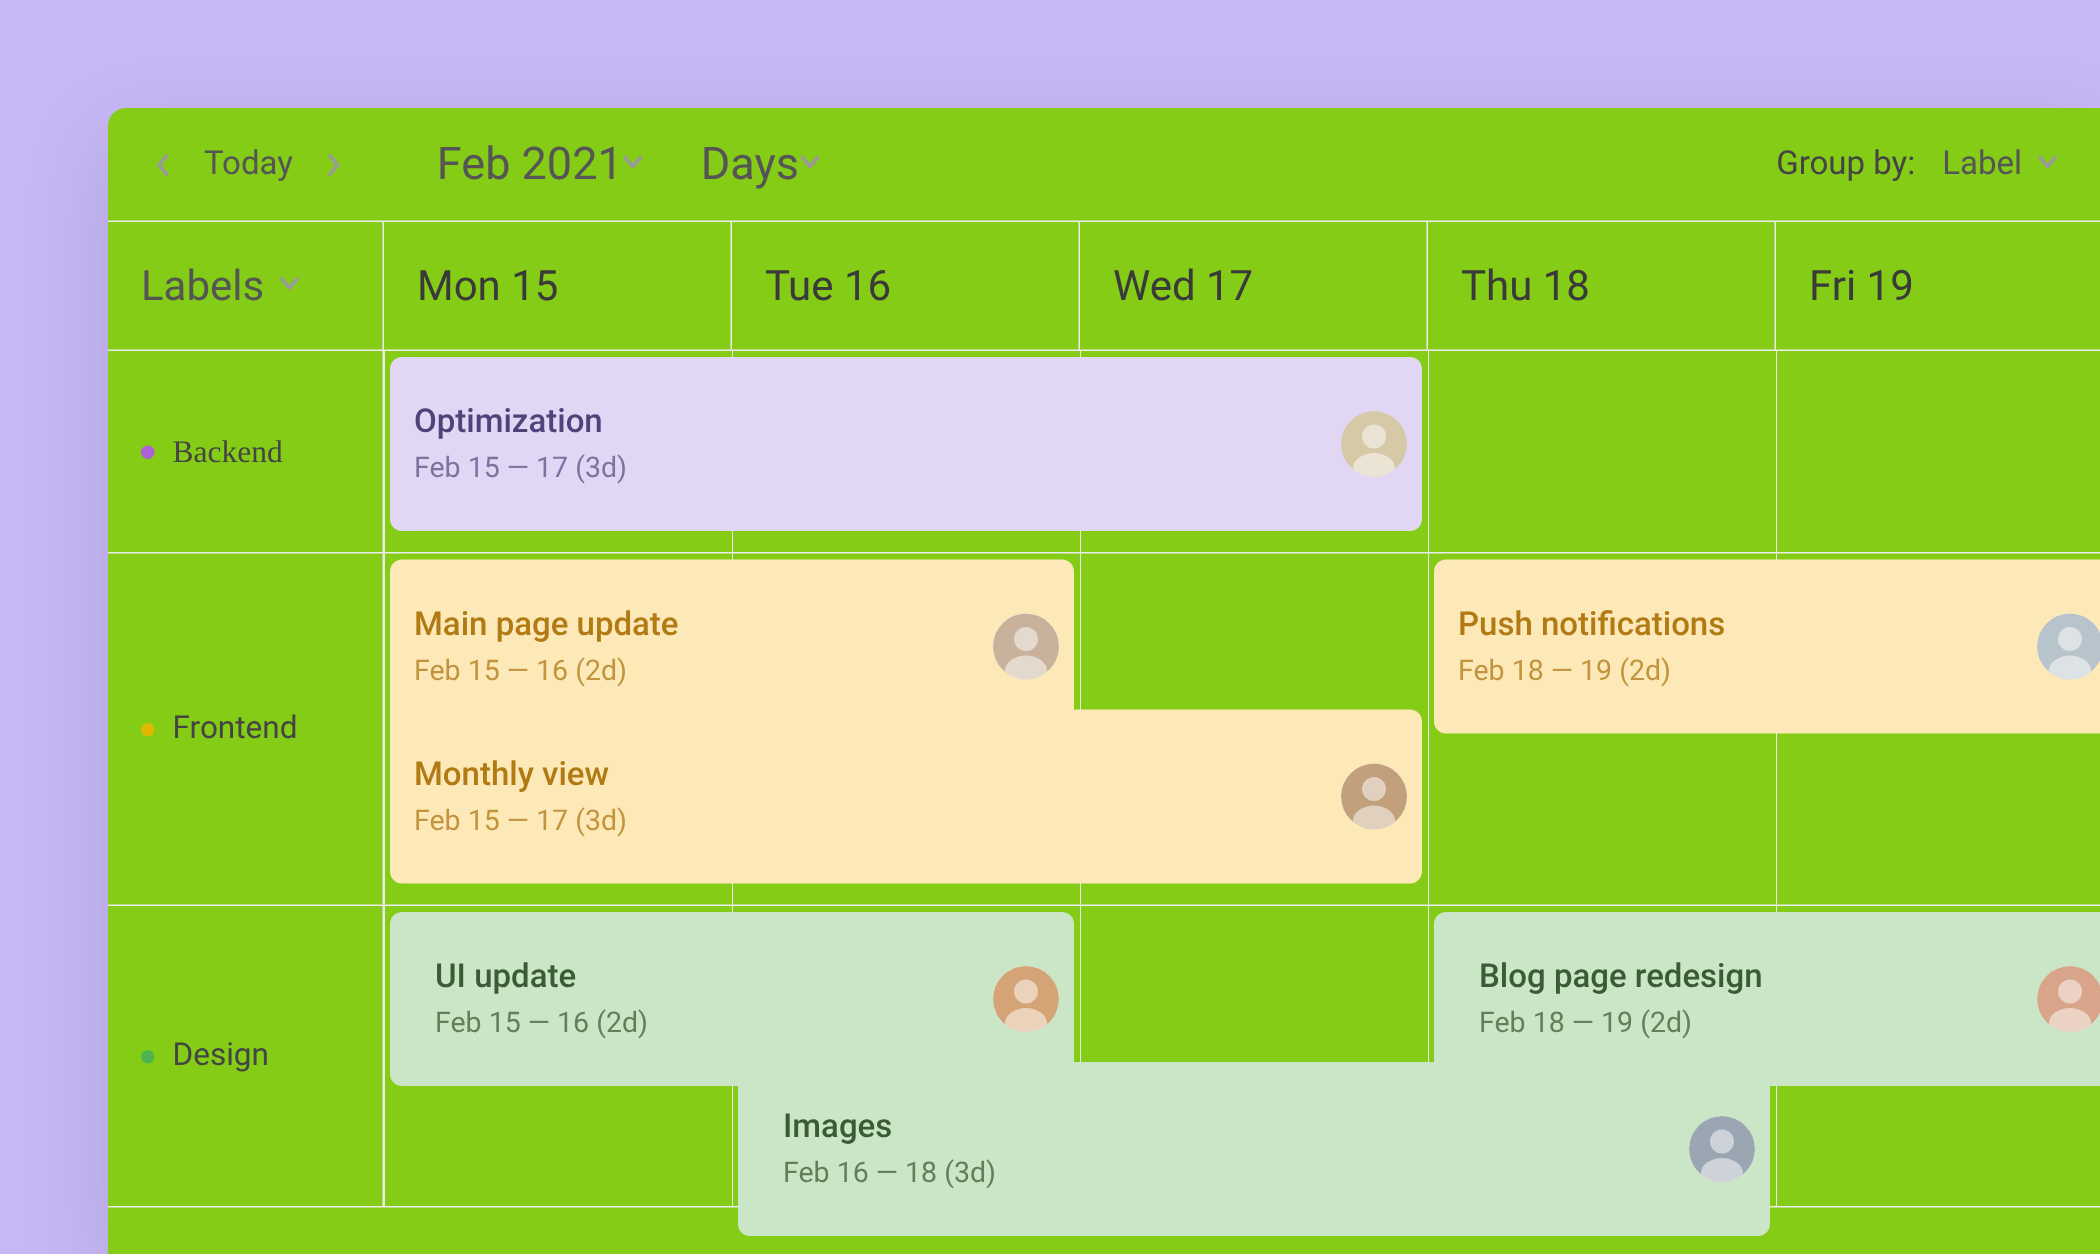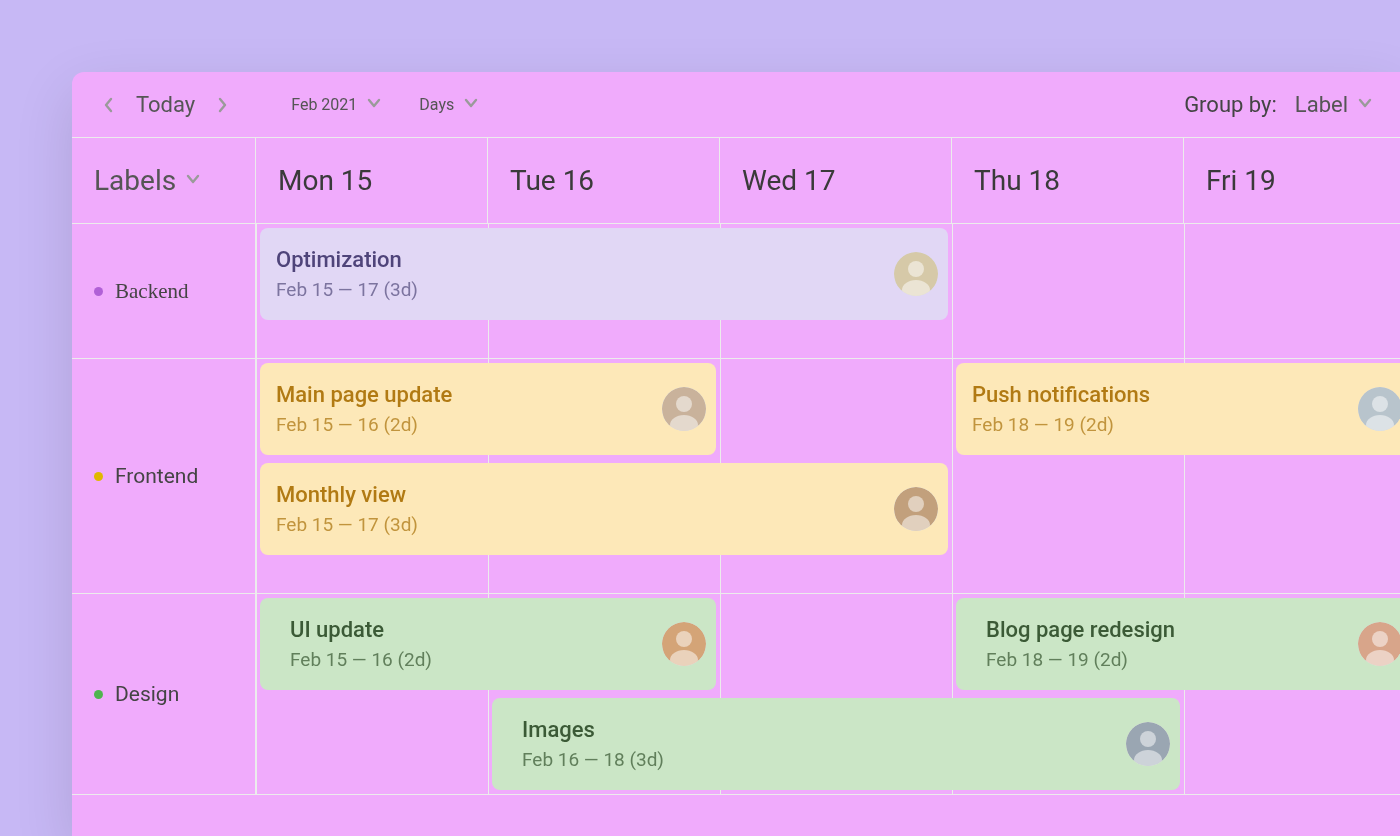--- a/index.html
+++ b/index.html
@@ -5,39 +5,39 @@
   * { box-sizing: border-box; margin: 0; padding: 0; }
   body {
     background: #c7b8f5;
     font-family: -apple-system, BlinkMacSystemFont, "Segoe UI", Roboto, sans-serif;
     width: 1400px;
     height: 836px;
     overflow: hidden;
     padding: 72px 0 0 72px;
   }
   .app {
-    background: #f0abfc;
+    background: #84cc16;
     border-radius: 12px 0 0 0;
     box-shadow: 0 20px 60px rgba(0,0,0,0.12);
     width: 100%;
     height: 100%;
     overflow: hidden;
   }
   .toolbar {
     display: flex;
     align-items: center;
     padding: 20px 28px;
     border-bottom: 1px solid #ececec;
     gap: 0;
   }
   .nav-btns { display: flex; align-items: center; gap: 18px; }
   .chev { width: 18px; height: 18px; display: inline-flex; align-items: center; justify-content: center; color: #9a9a9a; cursor: pointer; }
   .chev svg { width: 10px; height: 16px; stroke: currentColor; stroke-width: 2.4; fill: none; stroke-linecap: round; stroke-linejoin: round; }
   .today { font-size: 22px; color: #555; cursor: pointer; }
-  .seg { display: flex; align-items: center; gap: 10px; font-size: 16px; color: #555; cursor: pointer; }
+  .seg { display: flex; align-items: center; gap: 0; font-size: 30px; color: #555; cursor: pointer; }
   .seg + .seg { margin-left: 38px; }
   .toolbar .month { margin-left: 60px; }
   .caret { width: 14px; height: 14px; display: inline-flex; }
   .caret svg { width: 14px; height: 10px; stroke: #9a9a9a; stroke-width: 2.4; fill: none; stroke-linecap: round; stroke-linejoin: round; }
   .spacer { flex: 1; }
   .groupby { display: flex; align-items: center; gap: 18px; font-size: 22px; color: #555; }
   .groupby-label { color: #444; }
   .dropdown { display: flex; align-items: center; gap: 10px; color: #555; cursor: pointer; }
 
   .grid {
@@ -80,21 +80,21 @@
     background-size: 232px 100%;
   }
   .row {
     height: 100px;
     position: relative;
   }
   .row.spacer-row { height: 34px; }
   .card {
     position: absolute;
     top: 4px;
-    height: 92px;
+    height: 116px;
     border-radius: 8px;
     padding: 12px 16px;
     display: flex;
     flex-direction: column;
     justify-content: center;
     gap: 6px;
     cursor: pointer;
   }
   .card-title { font-size: 22px; font-weight: 500; }
   .card-dates { font-size: 19px; opacity: 0.85; }

